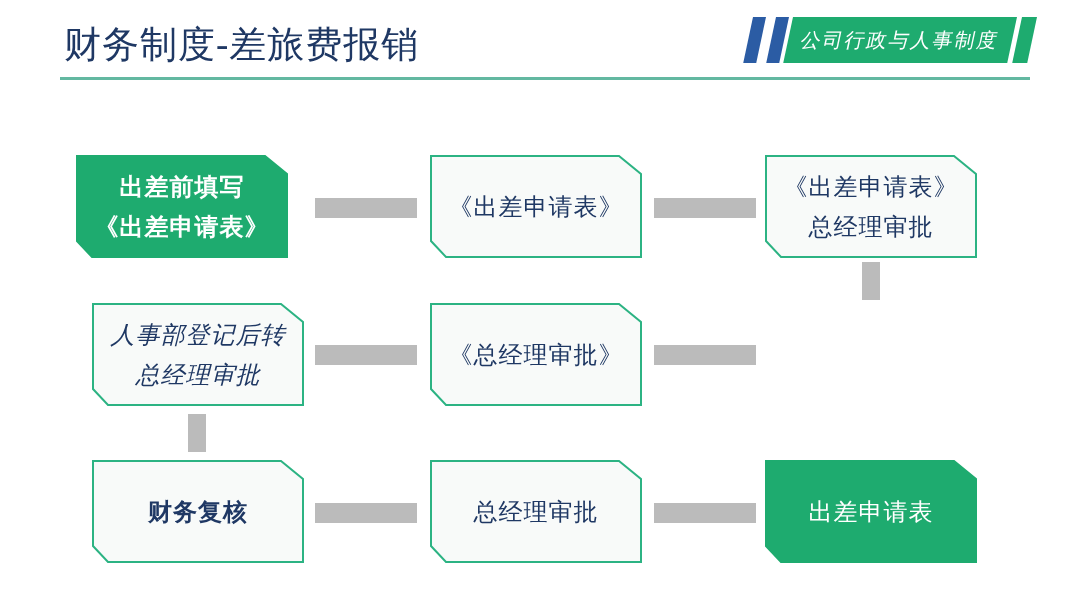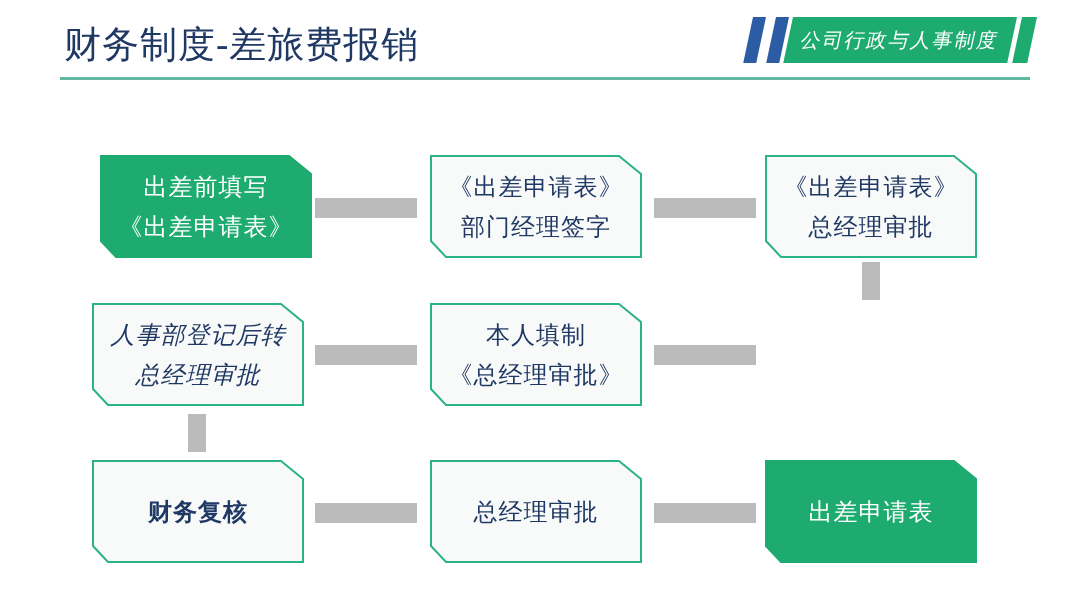--- a/index.html
+++ b/index.html
@@ -45,21 +45,21 @@
   .node-text {
     position:relative; width:100%; height:100%;
     display:flex; flex-direction:column; align-items:center; justify-content:center;
     font-family:"Liberation Serif", serif;
     font-size:24px; line-height:40px; letter-spacing:1px;
     text-align:center; white-space:nowrap;
   }
   .node.outline .node-text { color:#1F3864; }
   .node.green   .node-text { color:#ffffff; }
 
-  .n1 { left:100px;  top:155px; }
+  .n1 { left:76px;  top:155px;font-weight:bold; }
   .n2 { left:430px; top:155px; }
   .n3 { left:765px; top:155px; }
   .n4 { left:92px;  top:303px;font-style:italic; }
   .n5 { left:430px; top:303px; }
   .n6 { left:765px; top:303px; }
   .n7 { left:92px;  top:460px;font-weight:bold; }
   .n8 { left:430px; top:460px; }
   .n9 { left:765px; top:460px; }
 
   
@@ -98,21 +98,20 @@
       <div>出差前填写</div>
       <div>《出差申请表》</div>
     </div>
   </div>
   <div class="node outline n2">
     <svg viewBox="0 0 212 103" preserveAspectRatio="none">
         <polygon class="node-shape-outline" points="1,1 189,1 211,19 211,102 16,102 1,86"></polygon>
       </svg>
     <div class="node-text">
       <div>《出差申请表》</div>
-      <div>部门经理签字</div>
     </div>
   </div>
   <div class="node outline n3">
     <svg viewBox="0 0 212 103" preserveAspectRatio="none">
         <polygon class="node-shape-outline" points="1,1 189,1 211,19 211,102 16,102 1,86"></polygon>
       </svg>
     <div class="node-text">
       <div>《出差申请表》</div>
       <div>总经理审批</div>
     </div>
@@ -125,21 +124,20 @@
     <div class="node-text">
       <div>人事部登记后转</div>
       <div>总经理审批</div>
     </div>
   </div>
   <div class="node outline n5">
     <svg viewBox="0 0 212 103" preserveAspectRatio="none">
         <polygon class="node-shape-outline" points="1,1 189,1 211,19 211,102 16,102 1,86"></polygon>
       </svg>
     <div class="node-text">
-      <div>本人填制</div>
       <div>《总经理审批》</div>
     </div>
   </div>
 
   <div class="node outline n7">
     <svg viewBox="0 0 212 103" preserveAspectRatio="none">
         <polygon class="node-shape-outline" points="1,1 189,1 211,19 211,102 16,102 1,86"></polygon>
       </svg>
     <div class="node-text">
       <div>财务复核</div>

